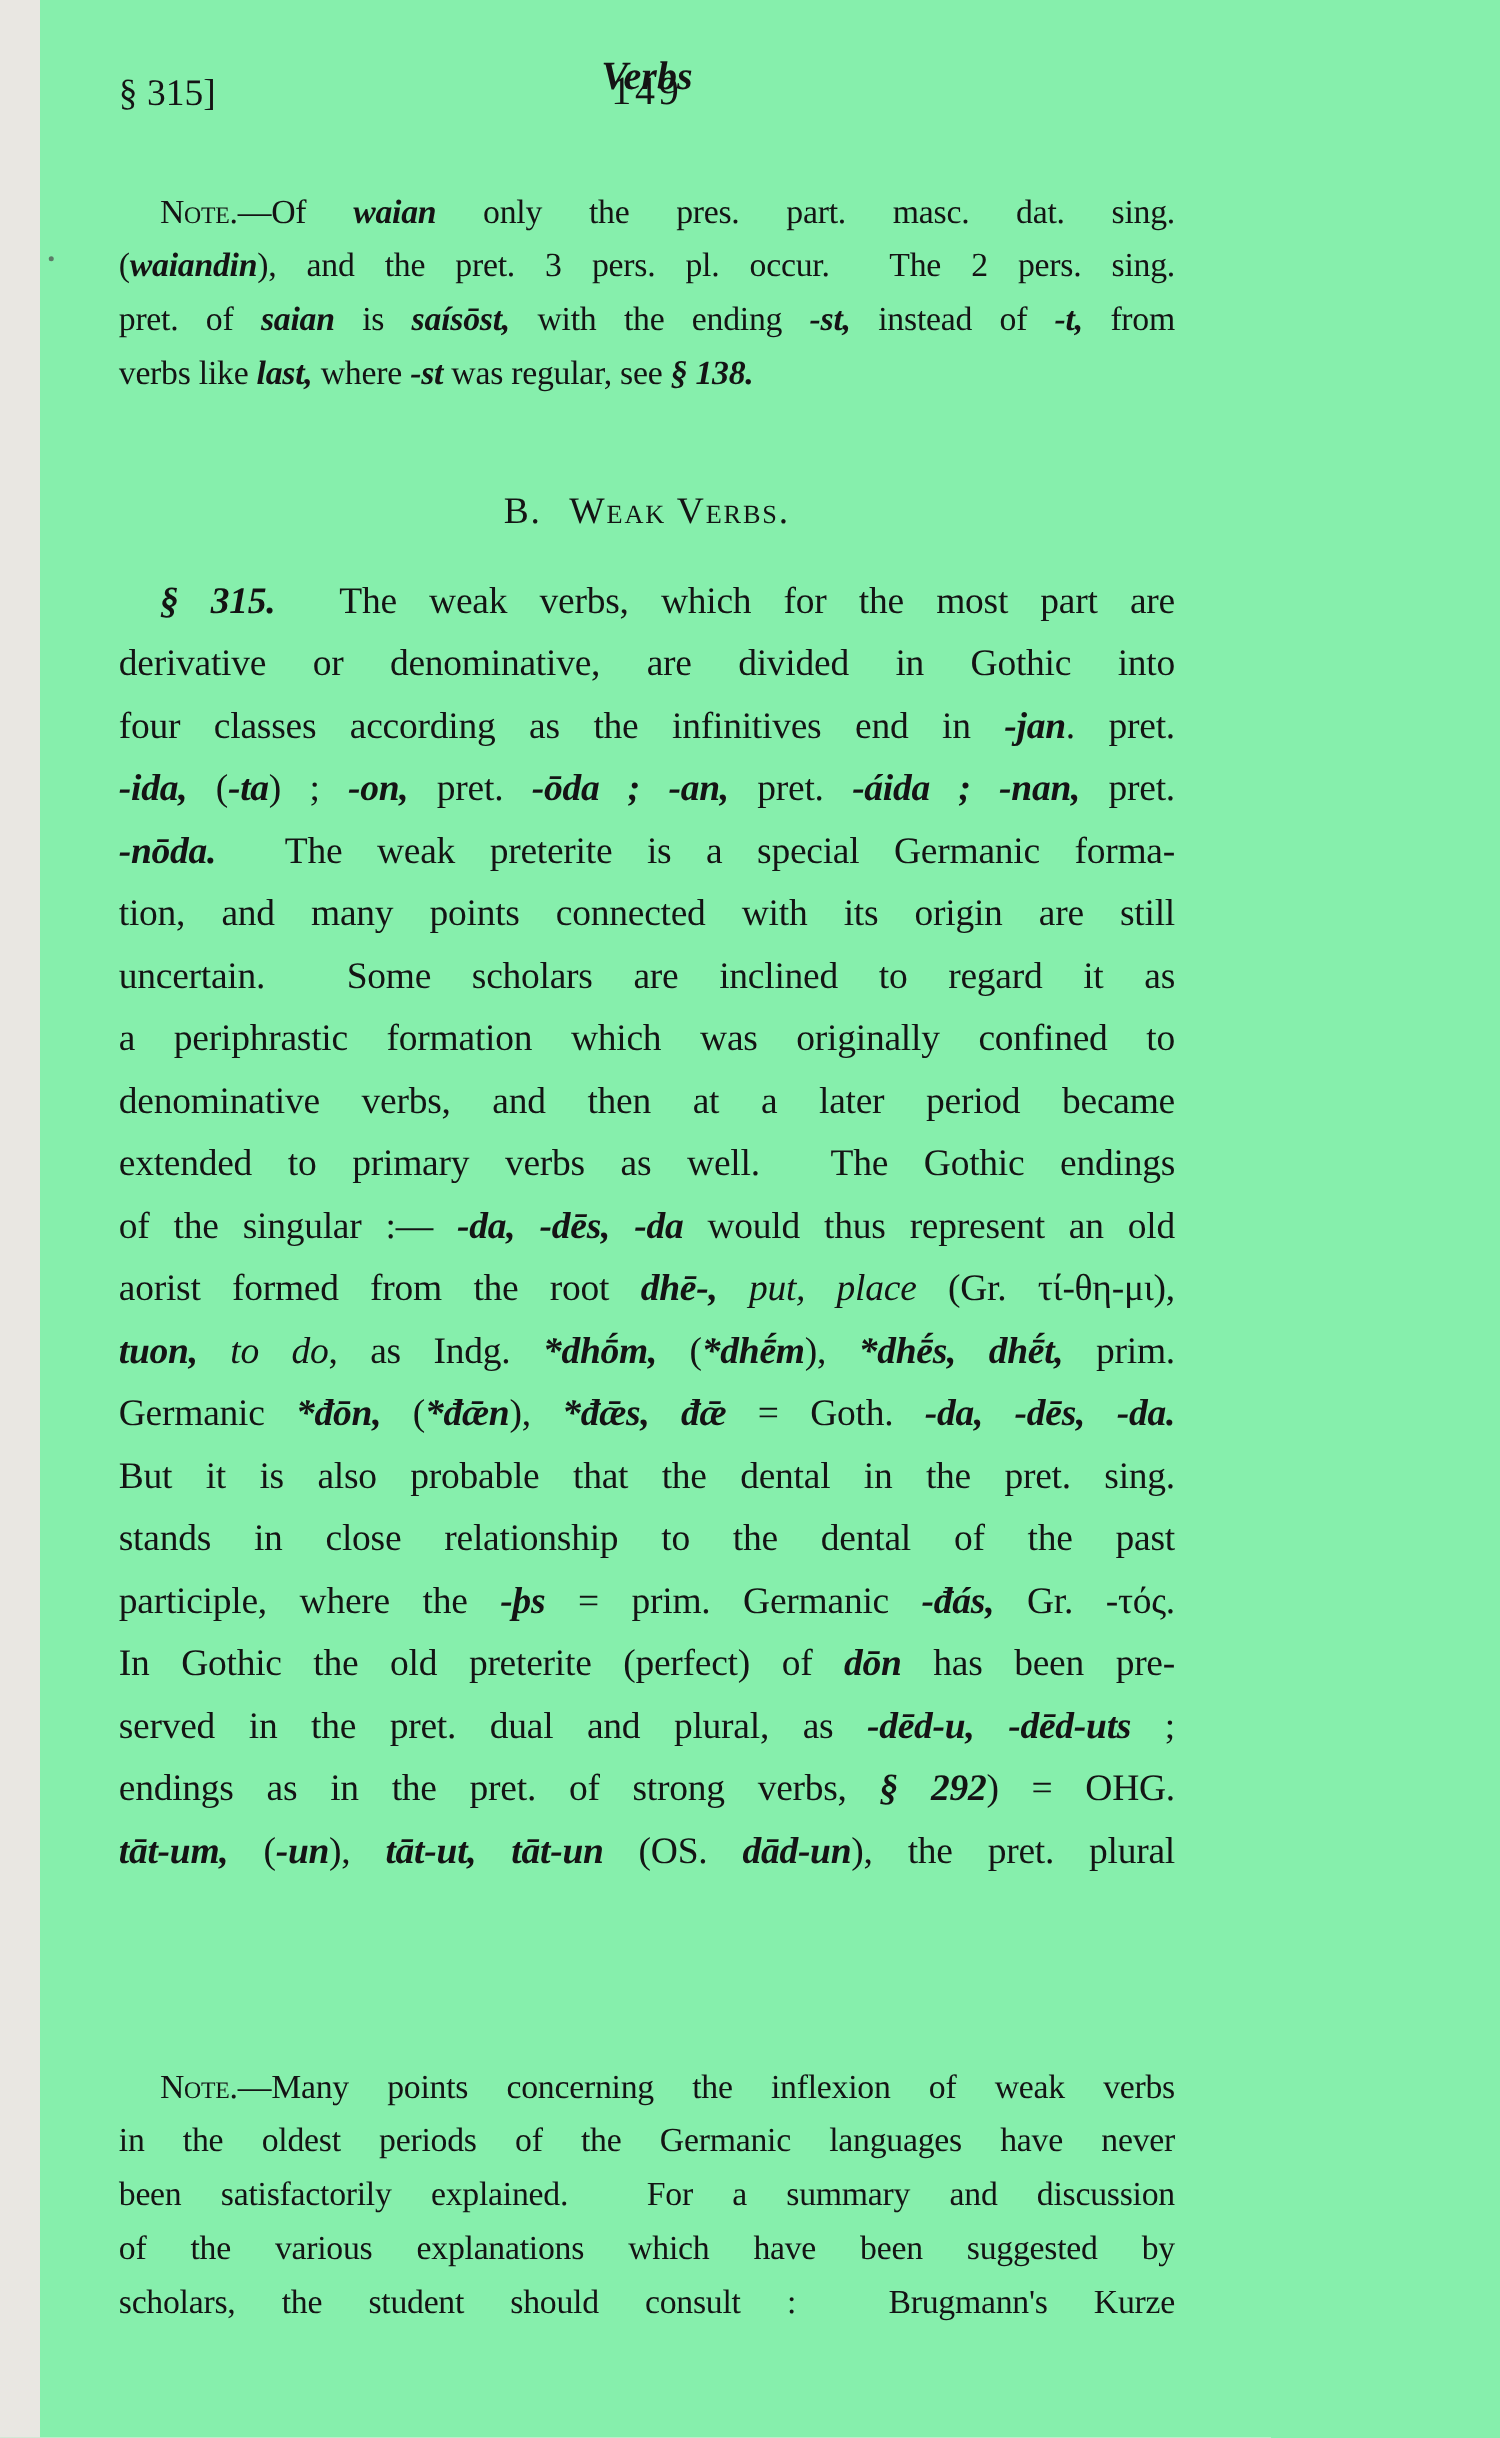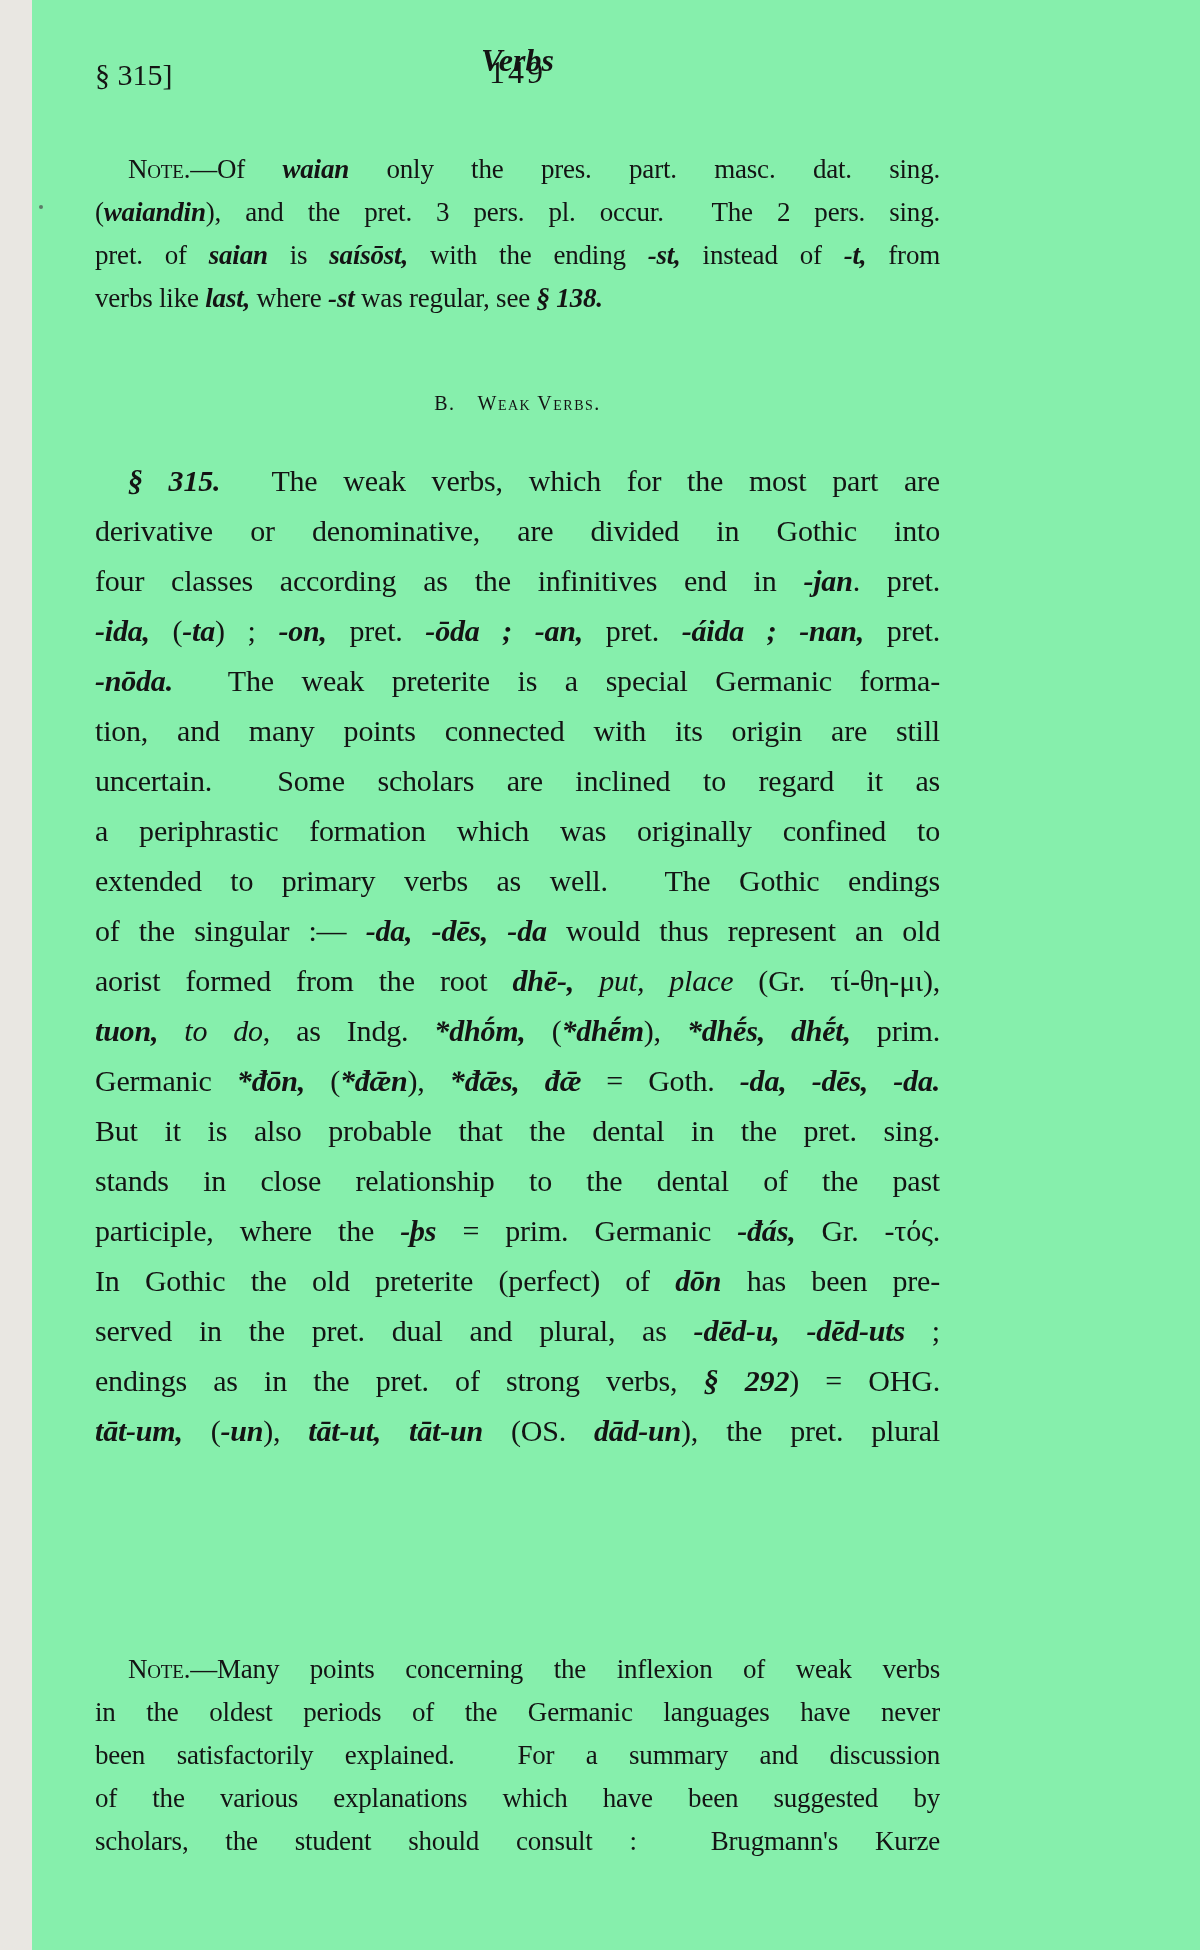--- a/index.html
+++ b/index.html
@@ -17,21 +17,21 @@
   .i{font-style:italic;}
   .sc{font-variant:small-caps;}
   .tline{text-align:justify;text-align-last:justify;overflow:hidden;}
   .tline.nojust{text-align:left;text-align-last:left;}
   .tline.indent{text-indent:33px;}
   .note .tline{height:43px;font-size:27px;line-height:43px;letter-spacing:-0.2px;}
   .para .tline{height:50px;font-size:30px;line-height:50px;letter-spacing:-0.2px;}
   .note-top{top:148px;}
   .para-315{top:456px;}
   .note-bottom{top:1648px;}
-  .heading{top:392px;text-align:center;font-size:20px;letter-spacing:1.5px;}
+  .heading{top:392px;text-align:center;font-size:30px;letter-spacing:1.5px;}
   .heading .gap{display:inline-block;width:22px;}
   .hdr-section{position:absolute;left:63px;top:58px;font-size:30px;}
   .hdr-title{position:absolute;left:63px;width:845px;top:42px;text-align:center;
              font-size:32px;font-style:italic;font-weight:bold;}
   .hdr-page{position:absolute;left:63px;width:845px;top:54px;text-align:center;
             font-size:32px;letter-spacing:3px;}
   .speck{position:absolute;background:#4a4a4a;border-radius:50%;opacity:.7;}
 </style>
 </head>
 <body>
@@ -55,20 +55,21 @@
 
   <div class="col para para-315">
       <div class="tline indent"><span class="b">§ 315.</span><span>&nbsp; The weak verbs, which for the most part are</span></div>
       <div class="tline"><span>derivative or denominative, are divided in Gothic into</span></div>
       <div class="tline"><span>four classes according as the infinitives end in </span><span class="b">-jan</span><span>. pret.</span></div>
       <div class="tline"><span class="b">-ida,</span><span> (</span><span class="b">-ta</span><span>) ; </span><span class="b">-on,</span><span> pret. </span><span class="b">-ōda ;</span><span> </span><span class="b">-an,</span><span> pret. </span><span class="b">-áida ;</span><span> </span><span class="b">-nan,</span><span> pret.</span></div>
       <div class="tline"><span class="b">-nōda.</span><span>&nbsp; The weak preterite is a special Germanic forma-</span></div>
       <div class="tline"><span>tion, and many points connected with its origin are still</span></div>
       <div class="tline"><span>uncertain.&nbsp; Some scholars are inclined to regard it as</span></div>
       <div class="tline"><span>a periphrastic formation which was originally confined to</span></div>
+      <div class="tline"><span>denominative verbs, and then at a later period became</span></div>
       <div class="tline"><span>extended to primary verbs as well.&nbsp; The Gothic endings</span></div>
       <div class="tline"><span>of the singular :— </span><span class="b">-da, -dēs, -da</span><span> would thus represent an old</span></div>
       <div class="tline"><span>aorist formed from the root </span><span class="b">dhē-,</span><span> </span><span class="i">put, place</span><span> (Gr. τί-θη-μι),</span></div>
       <div class="tline"><span class="b">tuon,</span><span> </span><span class="i">to do</span><span>, as Indg. </span><span class="b">*dhṓm,</span><span> (</span><span class="b">*dhḗm</span><span>), </span><span class="b">*dhḗs, dhḗt,</span><span> prim.</span></div>
       <div class="tline"><span>Germanic </span><span class="b">*đōn,</span><span> (</span><span class="b">*đǣn</span><span>), </span><span class="b">*đǣs, đǣ</span><span> = Goth. </span><span class="b">-da, -dēs, -da.</span></div>
       <div class="tline"><span>But it is also probable that the dental in the pret. sing.</span></div>
       <div class="tline"><span>stands in close relationship to the dental of the past</span></div>
       <div class="tline"><span>participle, where the </span><span class="b">-þs</span><span> = prim. Germanic </span><span class="b">-đás,</span><span> Gr. -τός.</span></div>
       <div class="tline"><span>In Gothic the old preterite (perfect) of </span><span class="b">dōn</span><span> has been pre-</span></div>
       <div class="tline"><span>served in the pret. dual and plural, as </span><span class="b">-dēd-u, -dēd-uts</span><span> ;</span></div>

